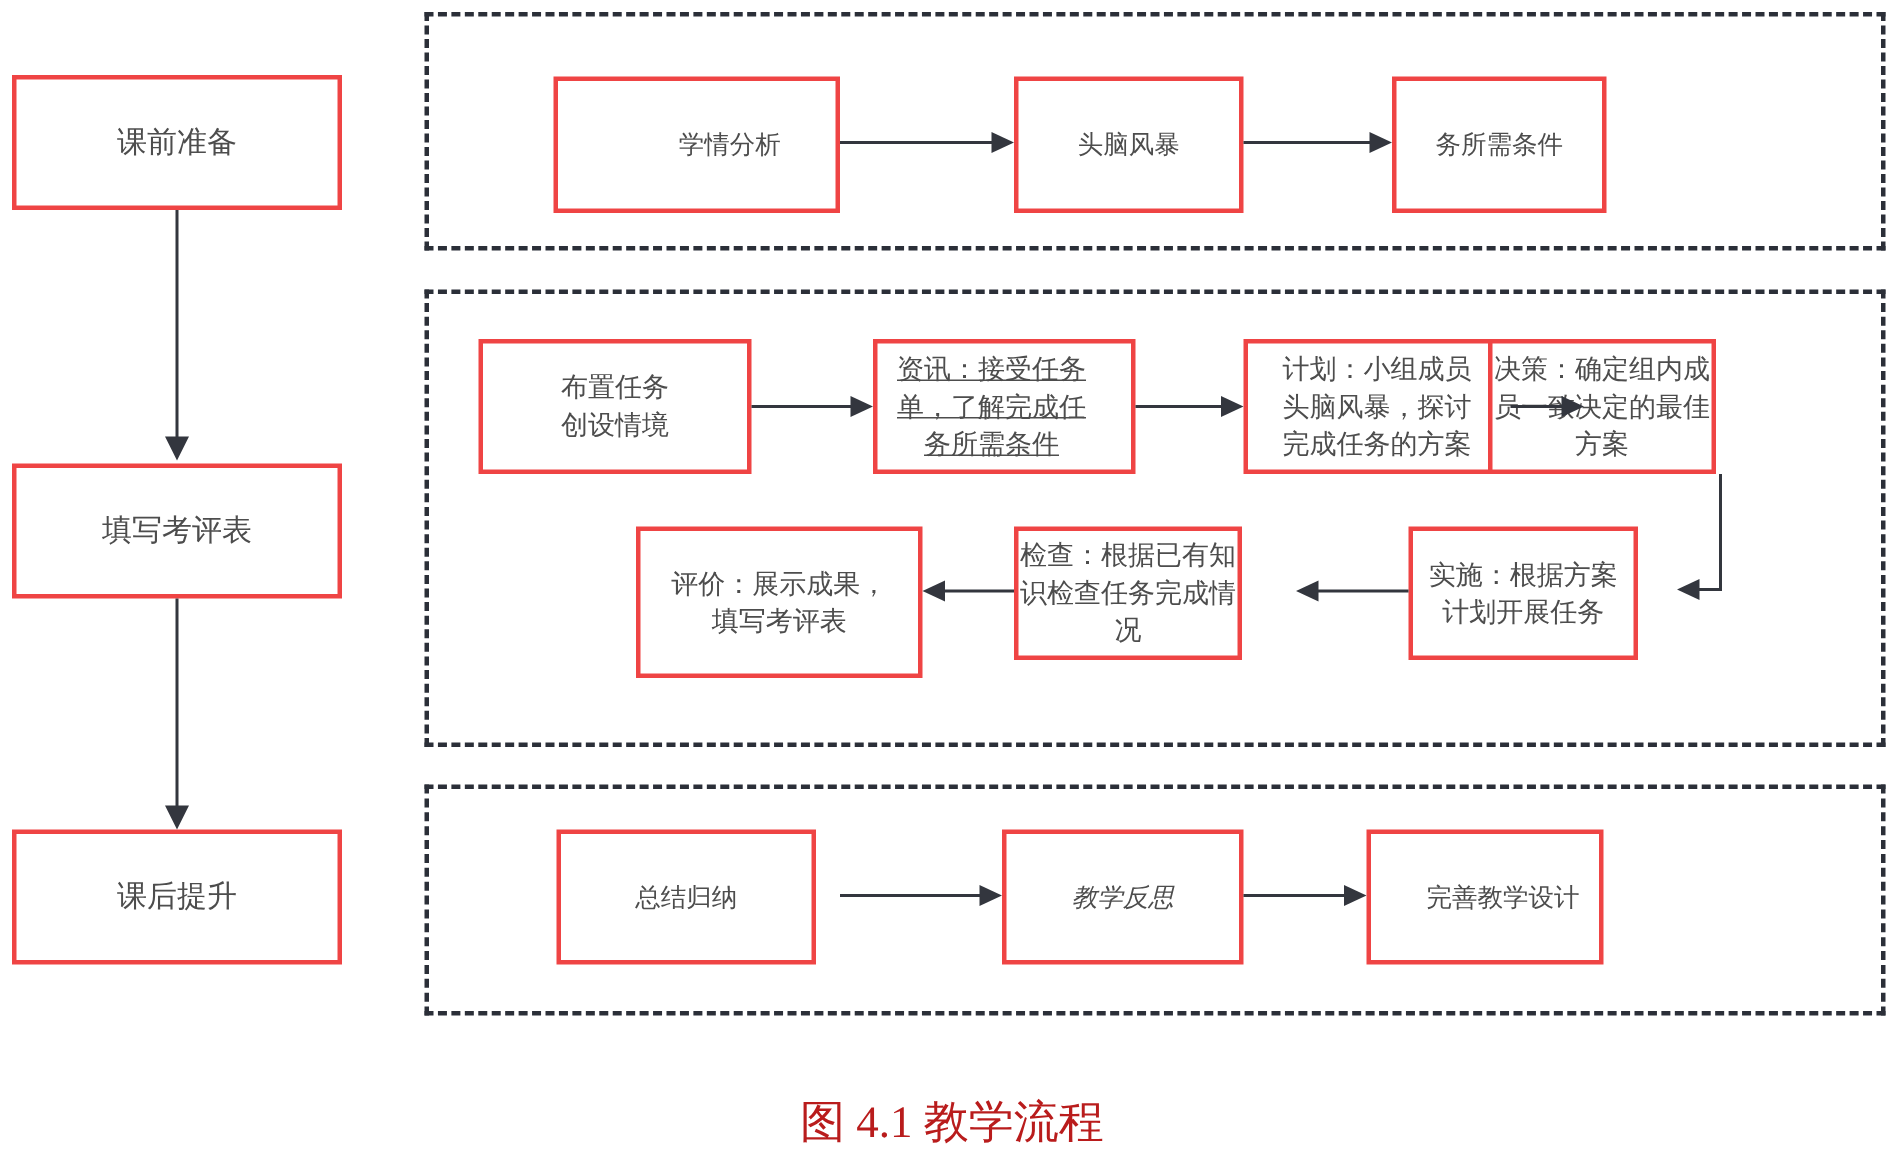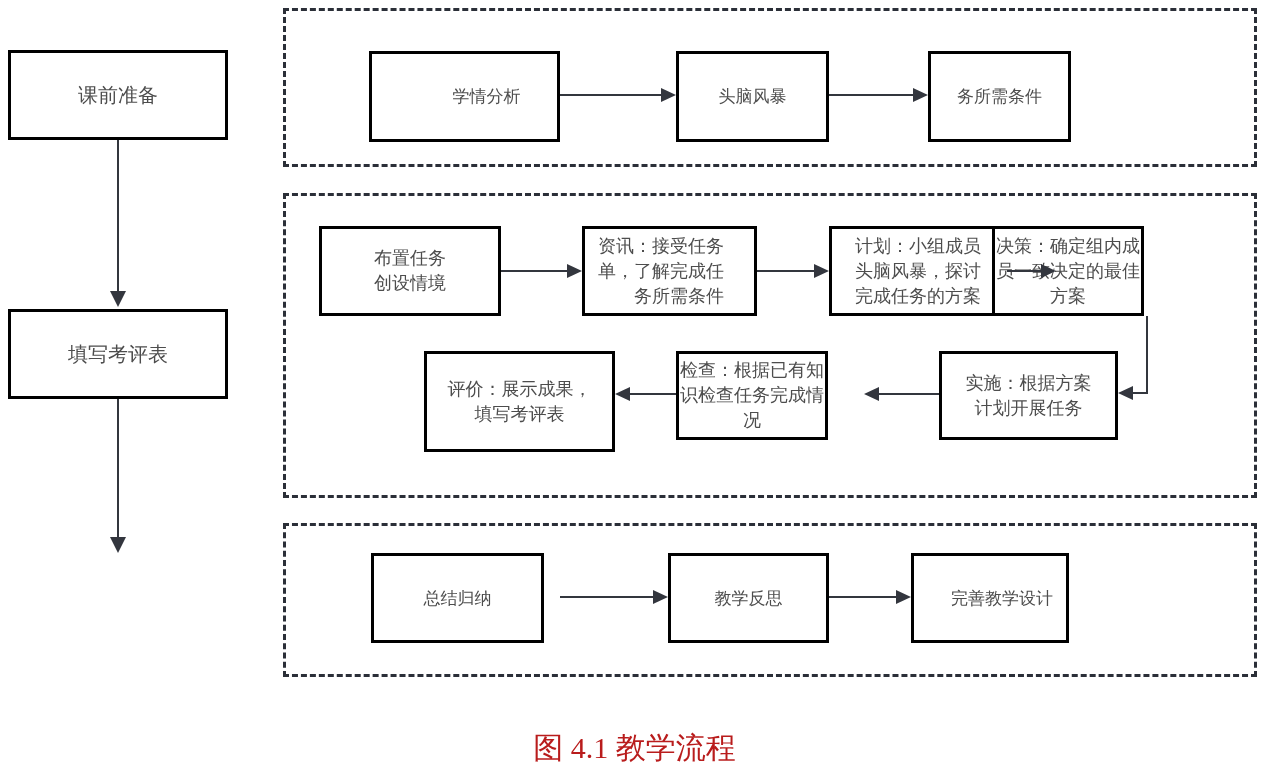--- a/index.html
+++ b/index.html
@@ -11,38 +11,39 @@
   #canvas {
     position: relative;
     width: 1269px;
     height: 775px;
     background: #ffffff;
     overflow: hidden;
   }
   .node {
     position: absolute;
     box-sizing: border-box;
-    border: 3px solid #000000;
+    border: 3px solid #ef4444;
     background: #ffffff;
     color: #4d4d4d;
     display: flex;
     align-items: center;
     justify-content: center;
     text-align: center;
     white-space: pre-line;
     font-size: 18px;
     line-height: 25px;
   }
   .node.stage { font-size: 20px; }
   .node.small { font-size: 17px; }
   .node.align-left {
     justify-content: flex-start;
-    text-align: right;
+    text-align: center;
     padding-left: 13px;
     padding-right: 6px;
+    text-decoration: underline;
   }
   .group {
     position: absolute;
     box-sizing: border-box;
     border: 3px dashed #2b2f38;
     background: transparent;
   }
   .line-h {
     position: absolute;
     height: 2px;
@@ -85,20 +86,21 @@
     color: #b91c1c;
   }
 </style>
 </head>
 <body>
 
 <div id="canvas">
 
   <div class="node stage" style="left:8px; top:50px; width:220px; height:90px;">课前准备</div>
   <div class="node stage" style="left:8px; top:309px; width:220px; height:90px;">填写考评表</div>
+  <div class="node stage" style="left:8px; top:553px; width:220px; height:90px;">课后提升</div>
 
   <div class="line-v" style="left:117px; top:140px; height:152px;"></div>
   <div class="head-down" style="left:110px; top:291px;"></div>
   <div class="line-v" style="left:117px; top:399px; height:139px;"></div>
   <div class="head-down" style="left:110px; top:537px;"></div>
 
   <div class="group" style="left:283px; top:8px; width:974px; height:159px;"></div>
   <div class="group" style="left:283px; top:193px; width:974px; height:305px;"></div>
   <div class="group" style="left:283px; top:523px; width:974px; height:154px;"></div>
 
@@ -132,30 +134,30 @@
 
   <div class="line-v" style="left:1146px; top:316px; height:77px;"></div>
   <div class="line-h" style="left:1132px; top:392px; width:16px;"></div>
   <div class="head-left" style="left:1118px; top:386px;"></div>
 
   <div class="node" style="left:424px; top:351px; width:191px; height:101px;">评价：展示成果，
 填写考评表</div>
   <div class="node" style="left:676px; top:351px; width:152px; height:89px;">检查：根据已有知
 识检查任务完成情
 况</div>
-  <div class="node" style="left:939px; top:351px; width:179px; height:89px;">实施：根据方案
+  <div class="node" style="left:939px; top:351px; width:153px; height:89px;">实施：根据方案
 计划开展任务</div>
 
   <div class="line-h" style="left:878px; top:393px; width:61px;"></div>
   <div class="head-left" style="left:864px; top:387px;"></div>
   <div class="line-h" style="left:629px; top:393px; width:47px;"></div>
   <div class="head-left" style="left:615px; top:387px;"></div>
 
   <div class="node small" style="left:371px; top:553px; width:173px; height:90px;">总结归纳</div>
-  <div class="node small" style="left:668px; top:553px; width:161px; height:90px;">教学反思</div>
+  <div class="node small" style="left:668px; top:553px; width:161px; height:90px;font-style:italic;">教学反思</div>
   <div class="node small" style="left:911px; top:553px; width:158px; height:90px;padding-left:24px;">完善教学设计</div>
 
   <div class="line-h" style="left:560px; top:596px; width:94px;"></div>
   <div class="head-right" style="left:653px; top:590px;"></div>
   <div class="line-h" style="left:829px; top:596px; width:68px;"></div>
   <div class="head-right" style="left:896px; top:590px;"></div>
 
   <div class="caption">图 4.1  教学流程</div>
 
 </div>

